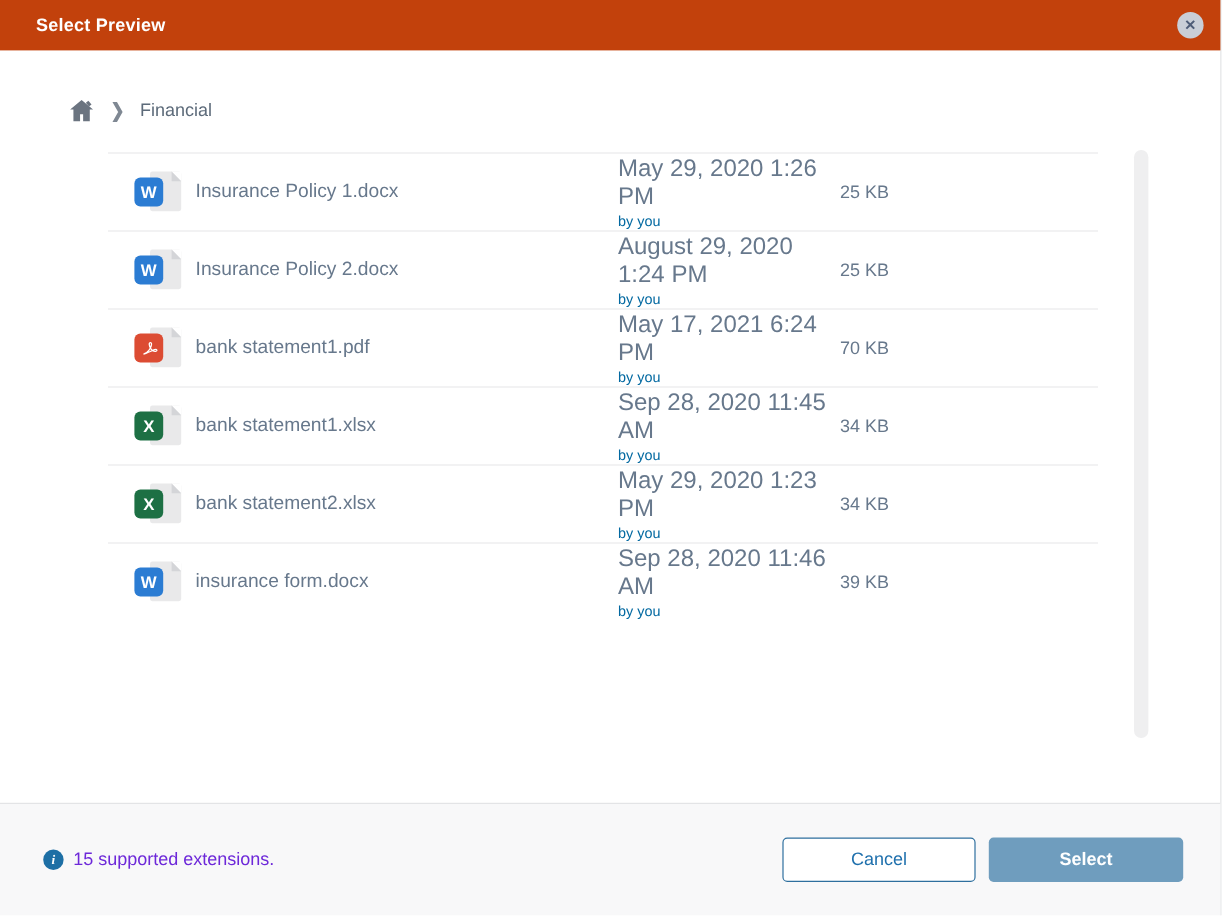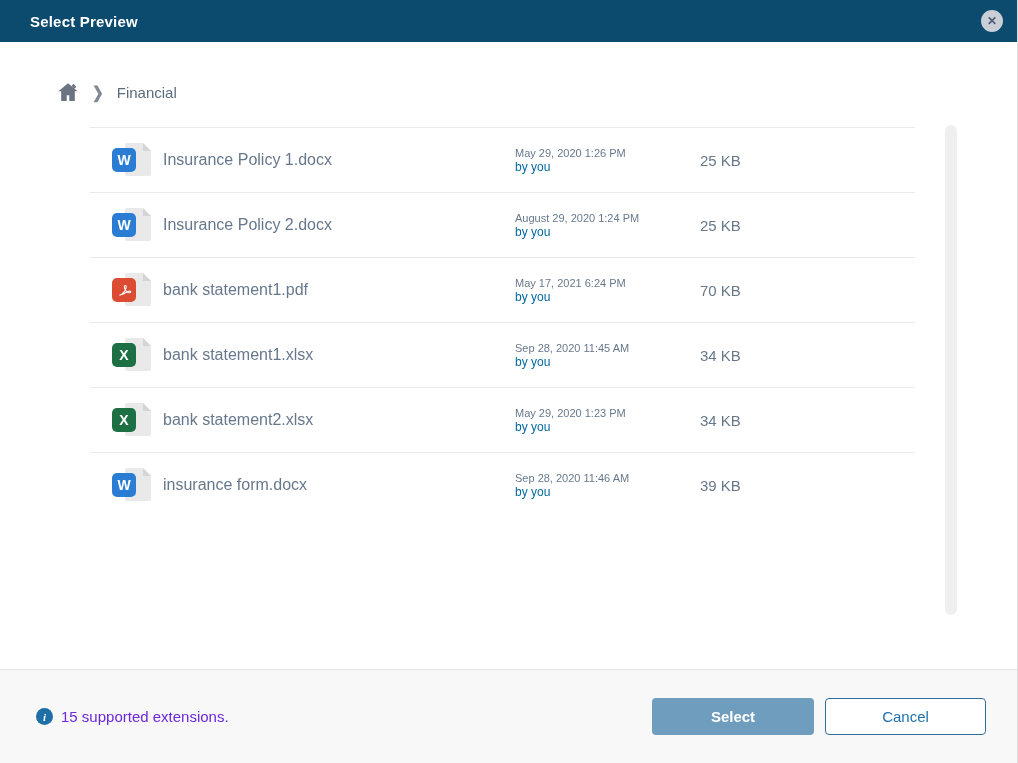--- a/index.html
+++ b/index.html
@@ -26,21 +26,21 @@
     grid-template-columns:73px 352px 185px 1fr; align-items:center; cursor:pointer; }
   .file-icon { width:42px; height:34px; position:relative; margin-left:22px; }
   .page { position:absolute; left:13px; top:0; width:26px; height:33px; background:#e9e9ea; border-radius:2px; }
   .page::before { content:""; position:absolute; top:0; right:0; width:0; height:0;
     border-top:8px solid #fff; border-left:8px solid transparent; }
   .page::after { content:""; position:absolute; top:0; right:0; width:0; height:0;
     border-bottom:8px solid #d4d5d8; border-right:8px solid transparent; transform:translate(0,0); }
   .badge { position:absolute; left:0; top:5px; width:24px; height:24px; border-radius:5px;
     color:#fff; font-weight:bold; font-size:14px; display:flex; align-items:center; justify-content:center; }
   .file-name { font-size:16px; color:#67788c; }
-  .file-date { font-size:11px; color:#67788c; }
+  .file-date { font-size:20px; color:#67788c; }
   .file-byline { font-size:12px; color:#0369a1; margin-top:1px; }
   .file-size { font-size:15px; color:#67788c; }
 
   
   .scrollbar { position:absolute; left:945px; top:125px; width:12px; height:490px;
     background:#efeff0; border-radius:6px; cursor:pointer; }
 
   
   .dlg-footer { position:absolute; left:0; right:0; bottom:0; height:94px; background:#f8f8f9;
     border-top:1px solid #e3e4e6; display:flex; align-items:center; }
@@ -52,21 +52,21 @@
   .actions { margin-left:auto; margin-right:31px; display:flex; gap:11px; }
   .btn { height:37px; border-radius:4px; font-size:15px; cursor:pointer; font-family:inherit; }
   .btn-cancel { width:161px; background:#fff; border:1px solid #2e6f9e; color:#1f70ad; }
   .btn-select { width:162px; background:#6f9dbe; border:none; color:#fff; font-weight:bold; }
 </style>
 </head>
 <body>
 
 <div class="dialog">
 
-  <header class="dlg-header" style="background: #0c4a6e; justify-content: space-between;">
+  <header class="dlg-header" style="background: #c2410c; justify-content: space-between;">
     <h1 class="dlg-title">Select Preview</h1>
     <button class="close-btn">
       <span class="close-circle">✕</span>
     </button>
   </header>
 
   <nav class="breadcrumb">
     <span class="home-icon">
       <svg width="22" height="20" viewBox="0 0 24 22">
         <path d="M12 1.5 L1.5 10.2 h3 V21 h6.1 v-6.4 h2.8 V21 h6.1 V10.2 h3 Z" fill="#6b7480"></path>
@@ -162,18 +162,18 @@
 </div>
 
   <div class="scrollbar"></div>
 
   <footer class="dlg-footer">
     <div class="info-group">
       <span class="info-icon" style="background: rgb(29, 111, 165);">i</span>
       <span class="info-text">15 supported extensions.</span>
     </div>
     <div class="actions">
+      <button class="btn btn-cancel" style="border-color: rgb(46, 111, 158);">Cancel</button>
       <button class="btn btn-select" style="background: rgb(111, 157, 190);">Select</button>
-      <button class="btn btn-cancel" style="border-color: rgb(46, 111, 158);">Cancel</button>
     </div>
   </footer>
 
 </div>
 
 </body></html>

